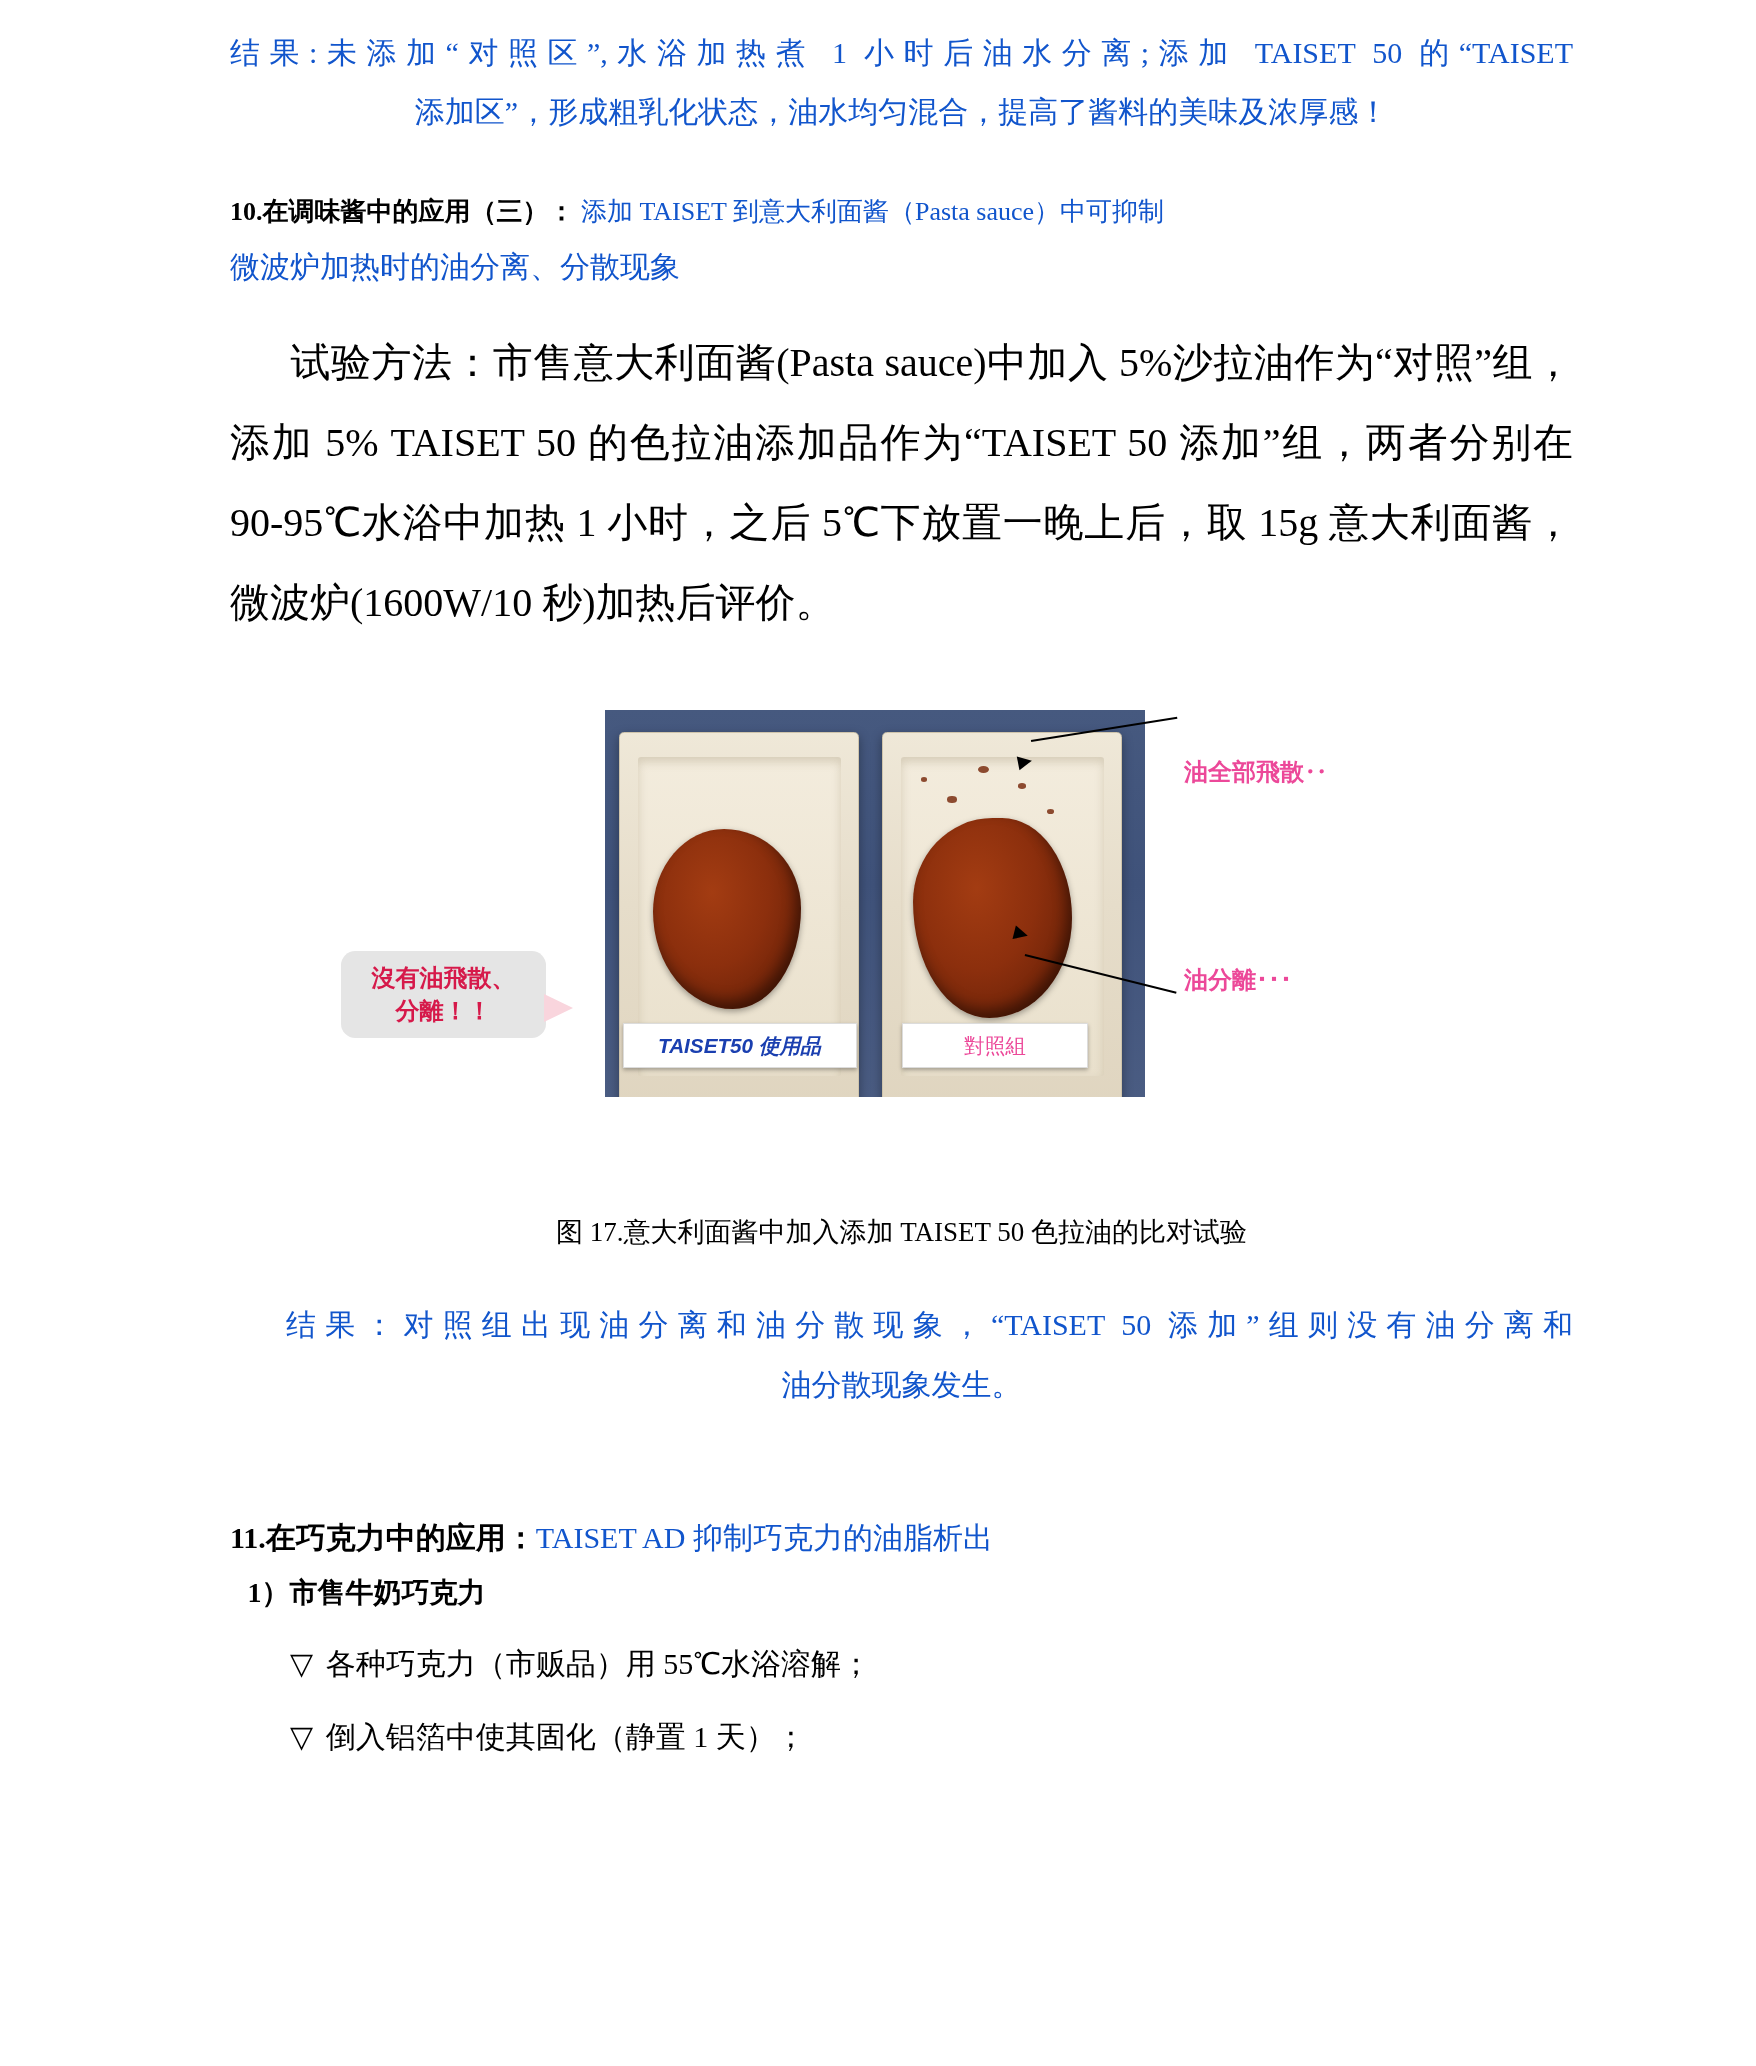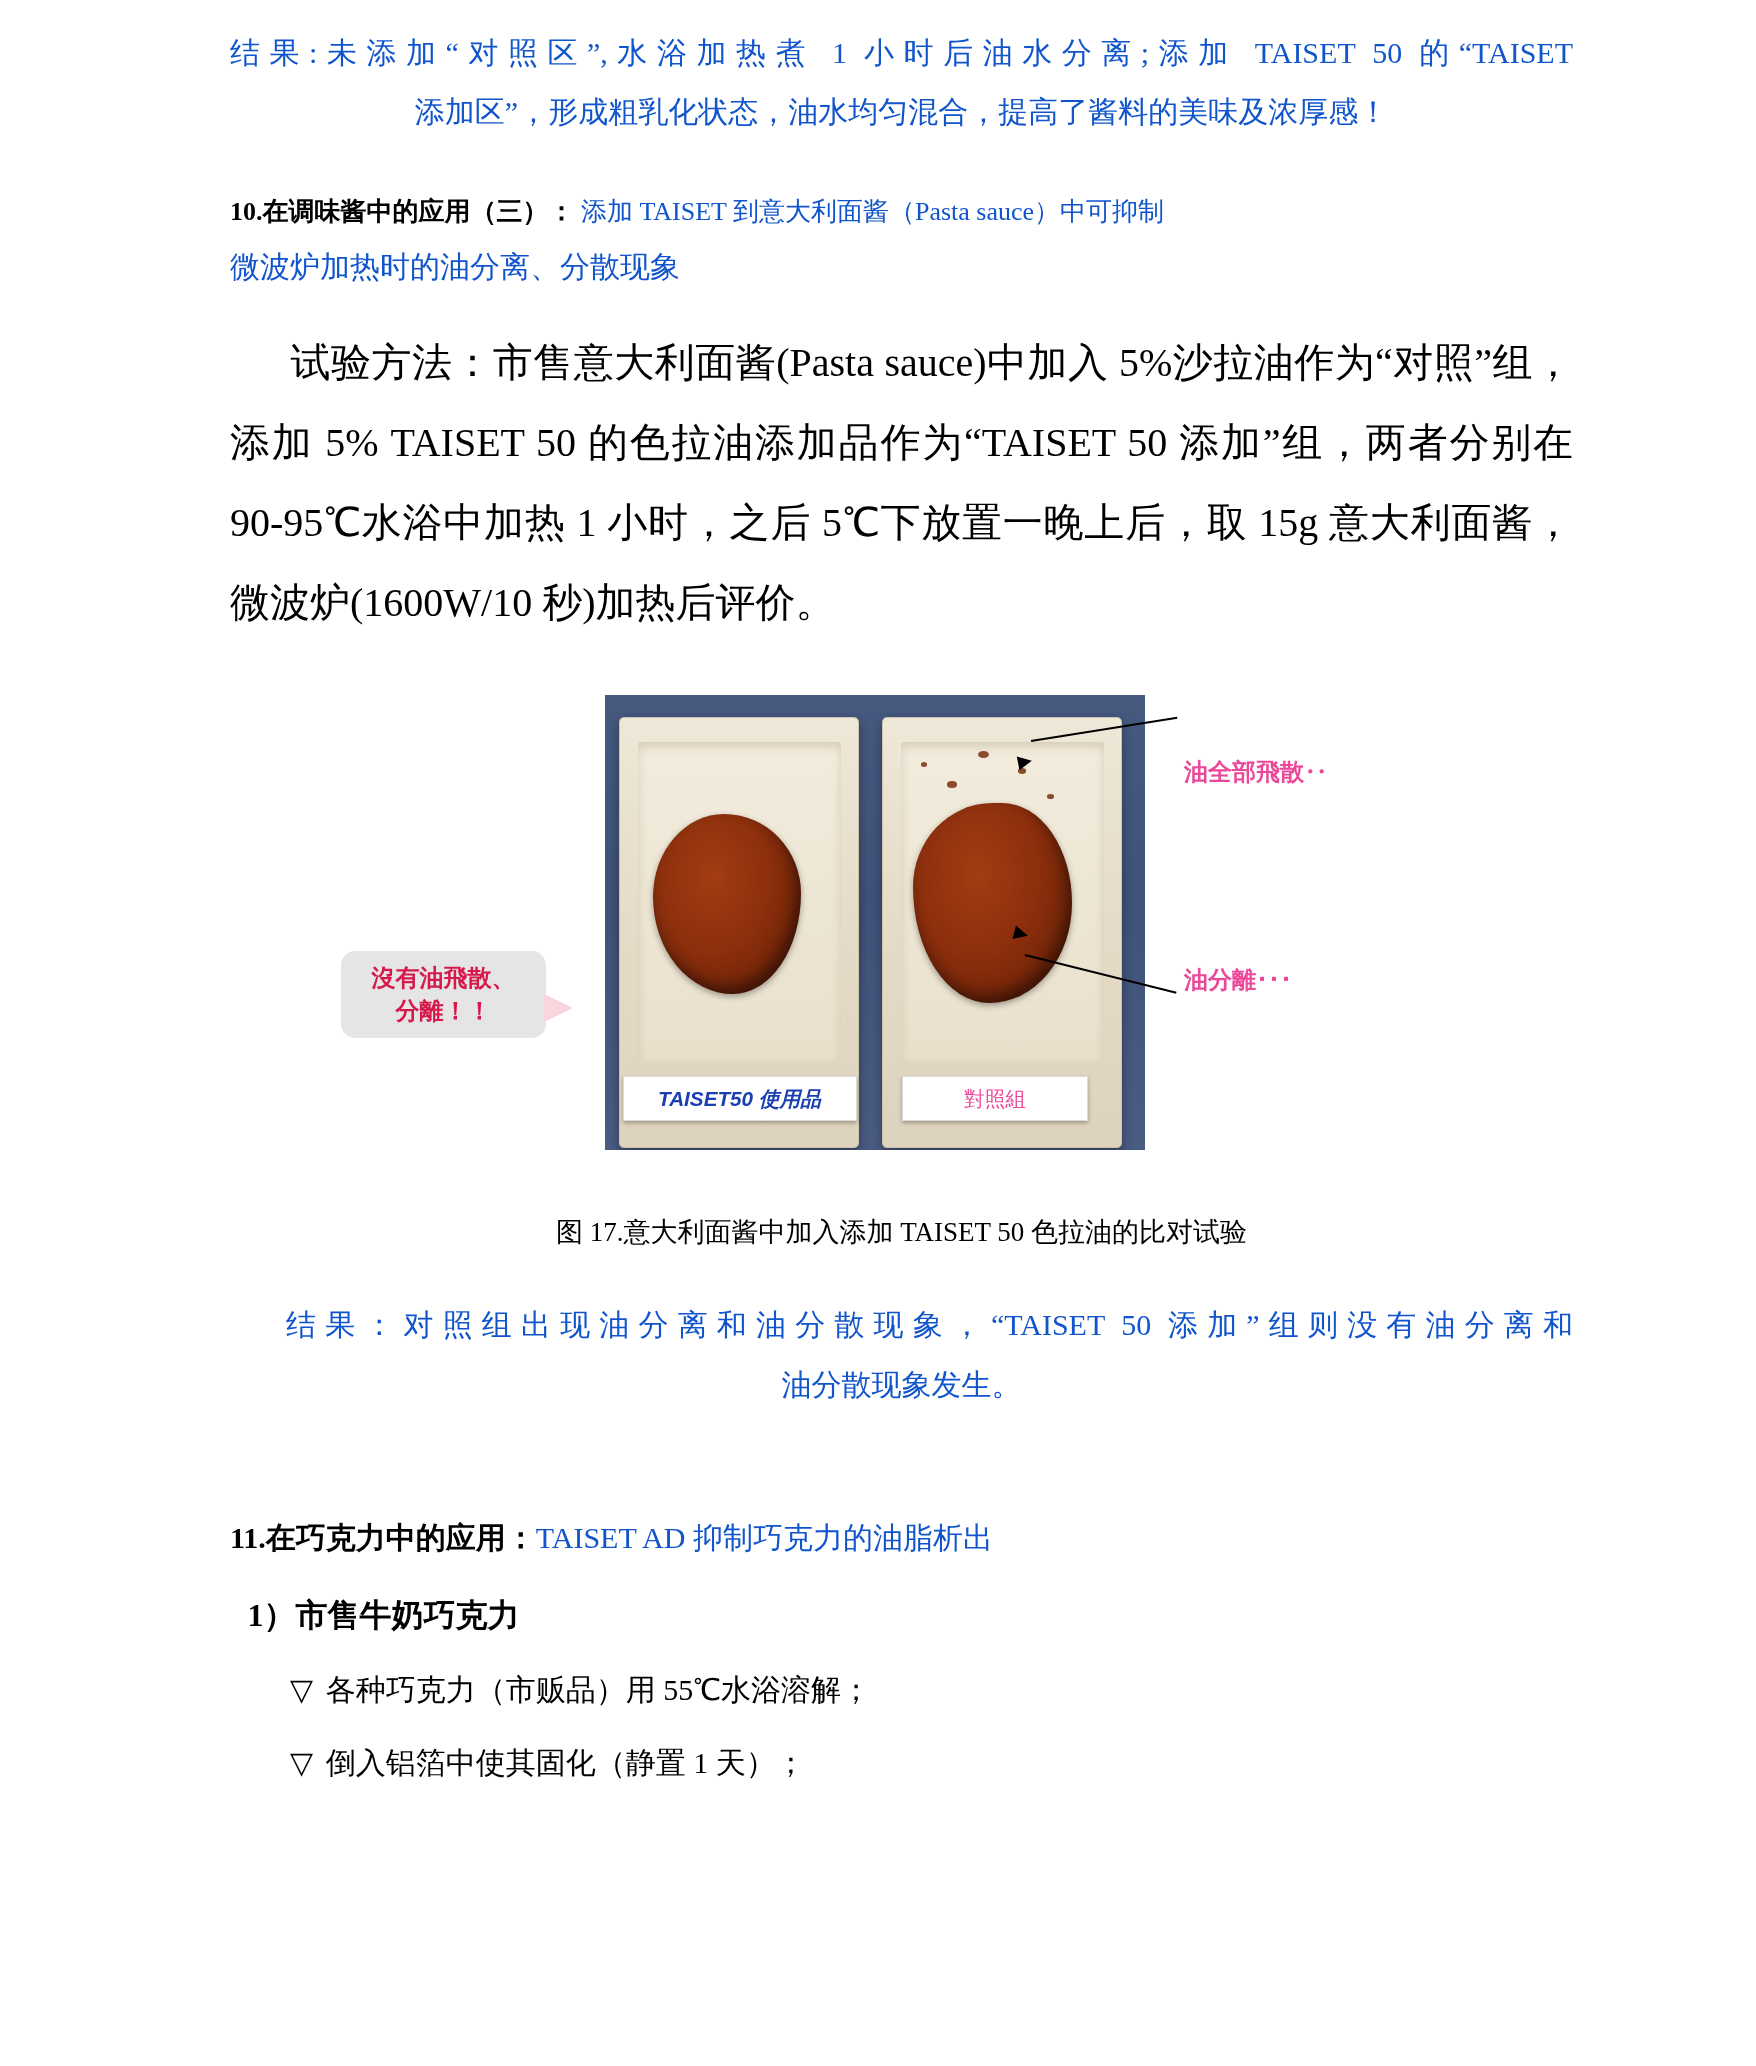--- a/index.html
+++ b/index.html
@@ -84,23 +84,23 @@
   }
   .result2 .l1 { text-align: justify; text-align-last: justify; padding-left: 56px;}
   .result2 .l2 { text-align: center; }
   .section11 {
     font-size: 30px;
     font-weight: bold;
     margin-top: 103px;
   }
   .section11 .blue { font-weight: normal; }
   .sub-item {
-    font-size: 32px;
-    font-weight: bold;
-    margin-top: 35px;
+    font-size: 28px;
+    font-weight: bold;
+    margin-top: 15px;
     padding-left: 17.5px;
   }
   .bullet-line {
     font-size: 30px;
     margin-top: 32px;
     padding-left: 60px;
   }
   .tri {
     display: inline-block;
     margin-right: 12.7px;
@@ -108,23 +108,23 @@
 
   
   .figure-wrap {
     margin-top: 49px;
     position: relative;
     height: 509px;
   }
   .photo {
     position: absolute;
     left: 375px;
-    top: 3px;
+    top: 18px;
     width: 540px;
-    height: 455px;
+    height: 387px;
     background: linear-gradient(180deg,#46597f 0%, #3f527a 45%, #4a5c82 100%);
     overflow: hidden;
   }
   
   .tray {
     position: absolute;
     top: 22px;
     width: 238px;
     height: 429px;
     background: linear-gradient(180deg,#efe8d8 0%, #e6ddca 40%, #ded3bd 100%);

